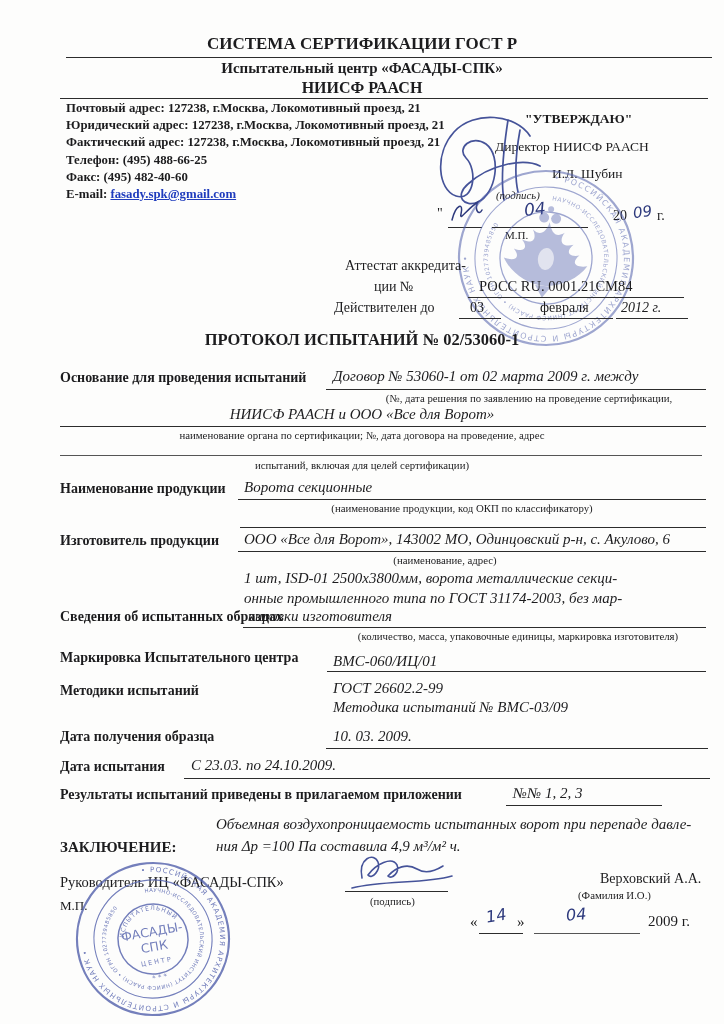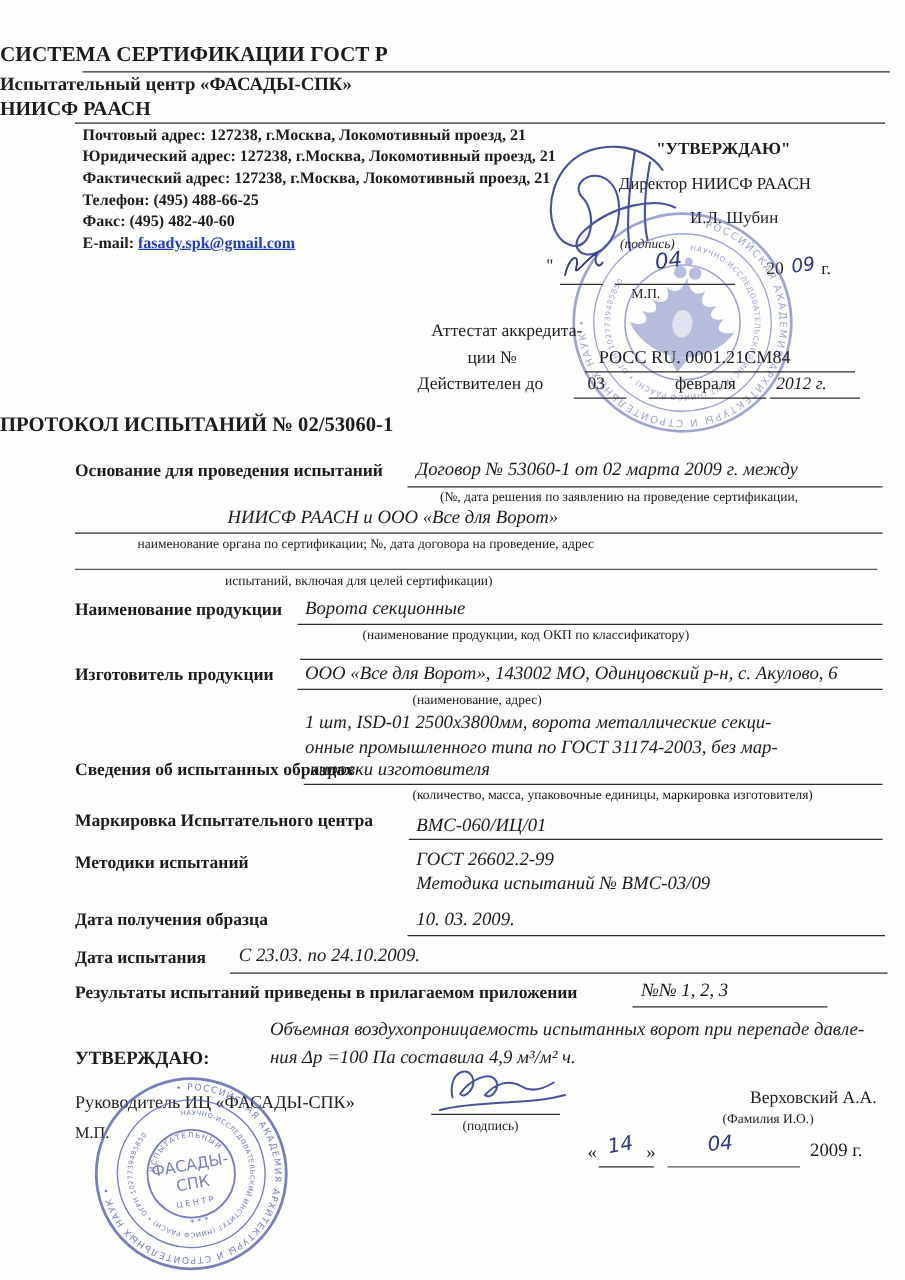--- a/index.html
+++ b/index.html
@@ -5,21 +5,21 @@
   html,body{margin:0;padding:0;background:#9a9a9a;}
   .page{
     position:relative;width:724px;height:1024px;margin:0 auto;
     background:#fdfdfc;overflow:hidden;
     font-family:"Liberation Serif","DejaVu Serif",serif;
     color:#1c1c1e;
   }
   .t{position:absolute;white-space:nowrap;line-height:1.15;}
   .b{font-weight:bold;}
   .i{font-style:italic;}
-  .c{}
+  .c{text-align:center;}
   .h{font-size:10.8px;}
   .fs13{font-size:13.5px;}
   .fs14{font-size:14px;}
   .fs15{font-size:15px;}
   .rule{position:absolute;height:0;border-top:1.4px solid #2c2c2c;}
   .rule.thin{border-top-width:1px;border-top-color:#555;}
   .email-link{color:#1f3cbd;text-decoration:underline;cursor:pointer;}
   .hand{position:absolute;font-family:"DejaVu Sans",sans-serif;font-style:italic;color:#2e3a7d;white-space:nowrap;}
   .stamp{position:absolute;pointer-events:none;}
   svg text{font-family:"DejaVu Sans",sans-serif;}
@@ -147,21 +147,21 @@
 
   <div class="t b fs14" style="left:60px;top:759px;">Дата испытания</div>
   <div class="t i fs15" style="left:191px;top:757px;">С 23.03. по 24.10.2009.</div>
   <div class="rule" style="left:184px;top:778px;width:526px;"></div>
 
   <div class="t b fs14" style="left:60px;top:787px;">Результаты испытаний приведены в прилагаемом приложении</div>
   <div class="t i fs15" style="left:513px;top:785px;">№№ 1, 2, 3</div>
   <div class="rule" style="left:506px;top:805px;width:156px;"></div>
 
   <div class="t i fs15" style="left:216px;top:816px;">Объемная воздухопроницаемость испытанных ворот при перепаде давле-</div>
-  <div class="t b" style="left:60px;top:839px;font-size:15px;">УТВЕРЖДАЮ:</div>
+  <div class="t b" style="left:60px;top:839px;font-size:15px;">ЗАКЛЮЧЕНИЕ:</div>
   <div class="t i fs15" style="left:216px;top:838px;">ния Δр =100 Па составила 4,9 м³/м² ч.</div>
 
   <div class="t" style="left:60px;top:874px;font-size:14.5px;">Руководитель ИЦ «ФАСАДЫ-СПК»</div>
   <div class="t" style="left:60px;top:899px;font-size:13px;">М.П.</div>
 
   <svg class="stamp" style="left:344px;top:848px;" width="114" height="48" viewBox="0 0 114 48">
     <g fill="none" stroke="#32418f" stroke-width="1.6" stroke-linecap="round" opacity="0.9">
       <path d="M18,30 C14,10 30,4 34,14 C37,22 28,32 24,27 C32,16 48,8 53,17 C56,24 48,32 44,28 C52,19 63,15 73,21 C81,26 91,23 99,18"></path>
       <path d="M8,40 C40,32 80,36 108,28"></path>
     </g>

